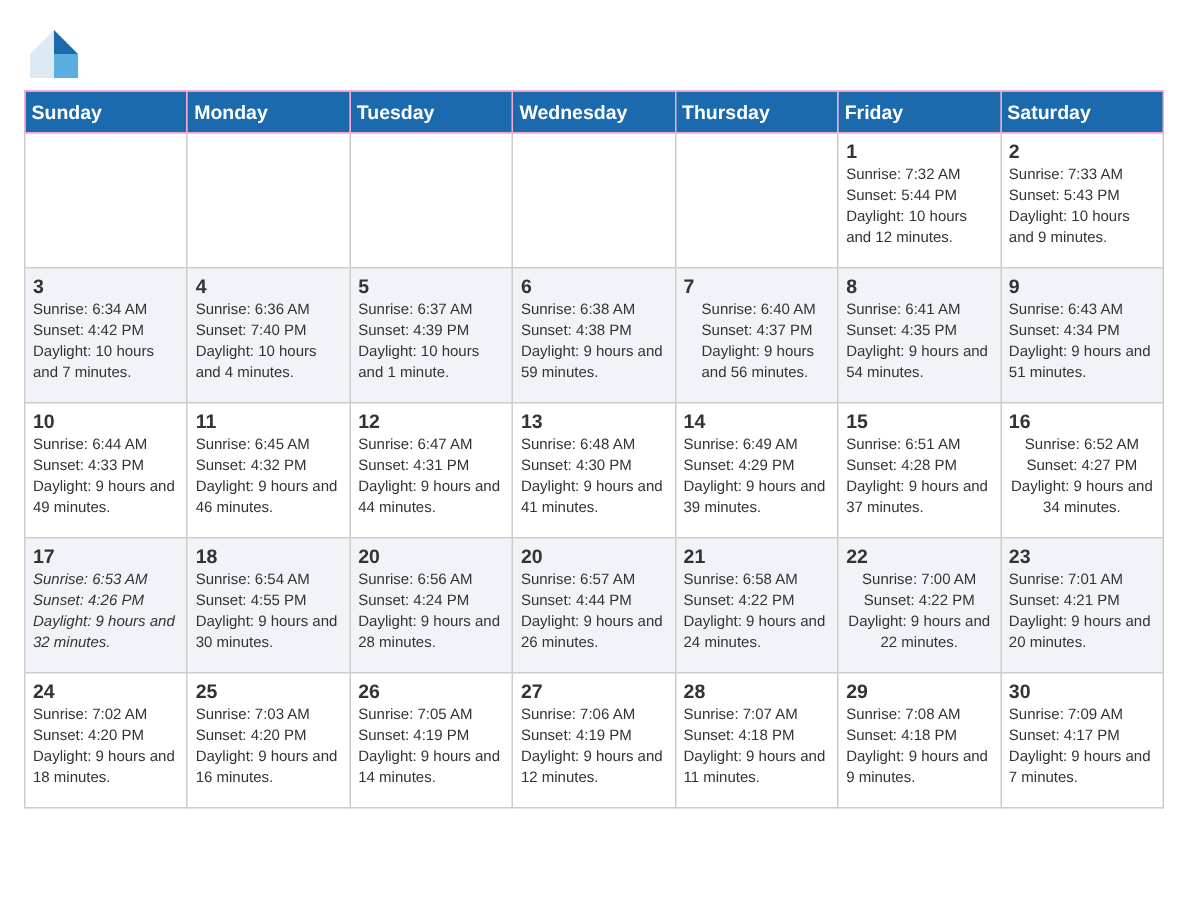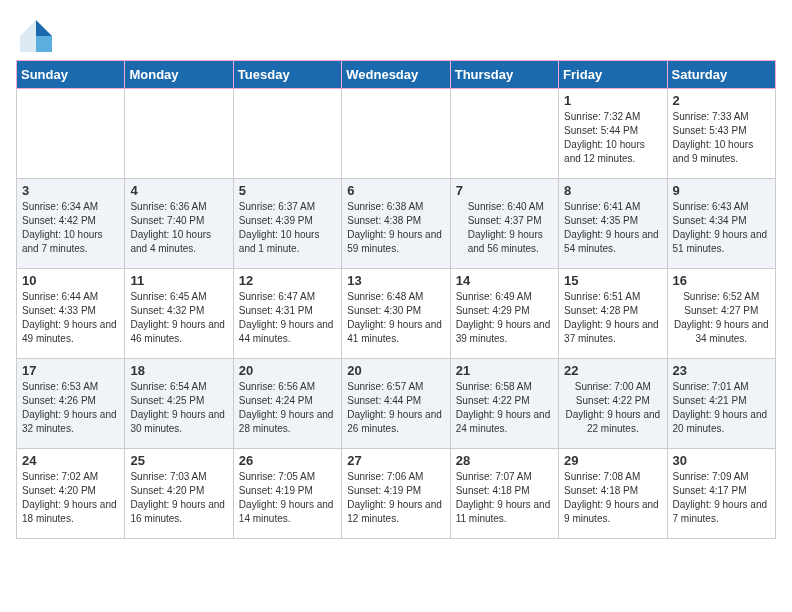--- a/index.html
+++ b/index.html
@@ -231,28 +231,28 @@
         <td>
           <span class="day-num">16</span>
           <div class="day-info" style="white-space: pre-line; text-align: center;">Sunrise: 6:52 AM
 Sunset: 4:27 PM
 Daylight: 9 hours and 34 minutes.</div>
         </td>
       </tr>
       <tr>
         <td>
           <span class="day-num">17</span>
-          <div class="day-info" style="white-space: pre-line;">Sunrise: 6:53 AM
+          <div class="day-info" style="white-space: pre-line; font-style: italic;">Sunrise: 6:53 AM
 Sunset: 4:26 PM
 Daylight: 9 hours and 32 minutes.</div>
         </td>
         <td>
           <span class="day-num">18</span>
           <div class="day-info" style="white-space: pre-line;">Sunrise: 6:54 AM
-Sunset: 4:25 PM
+Sunset: 4:55 PM
 Daylight: 9 hours and 30 minutes.</div>
         </td>
         <td>
           <span class="day-num">20</span>
           <div class="day-info" style="white-space: pre-line;">Sunrise: 6:56 AM
 Sunset: 4:24 PM
 Daylight: 9 hours and 28 minutes.</div>
         </td>
         <td>
           <span class="day-num">20</span>

